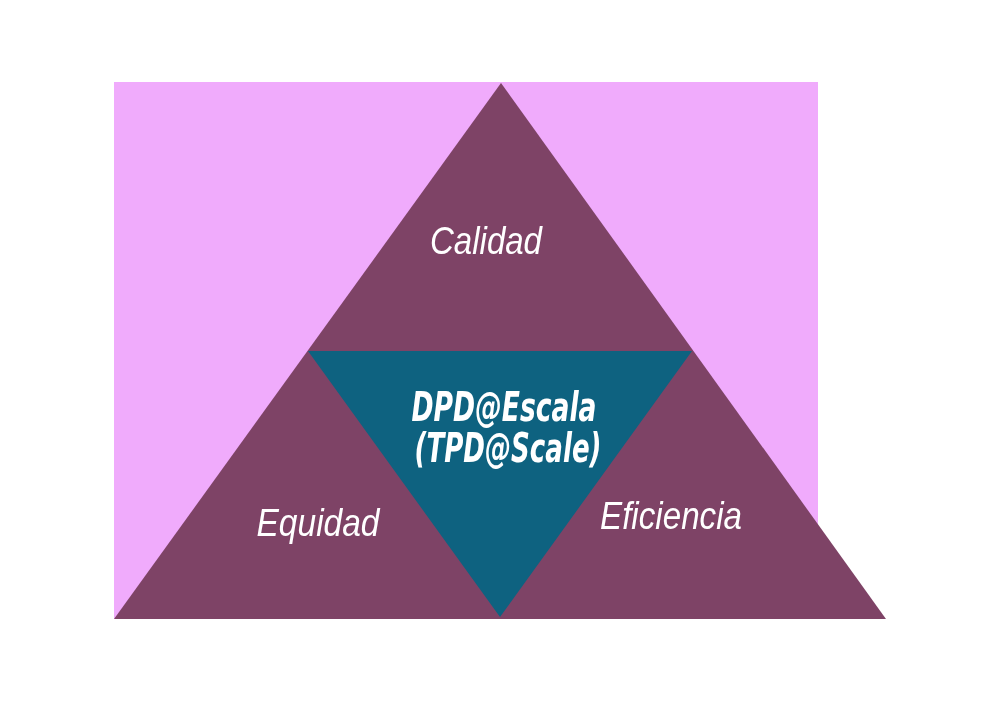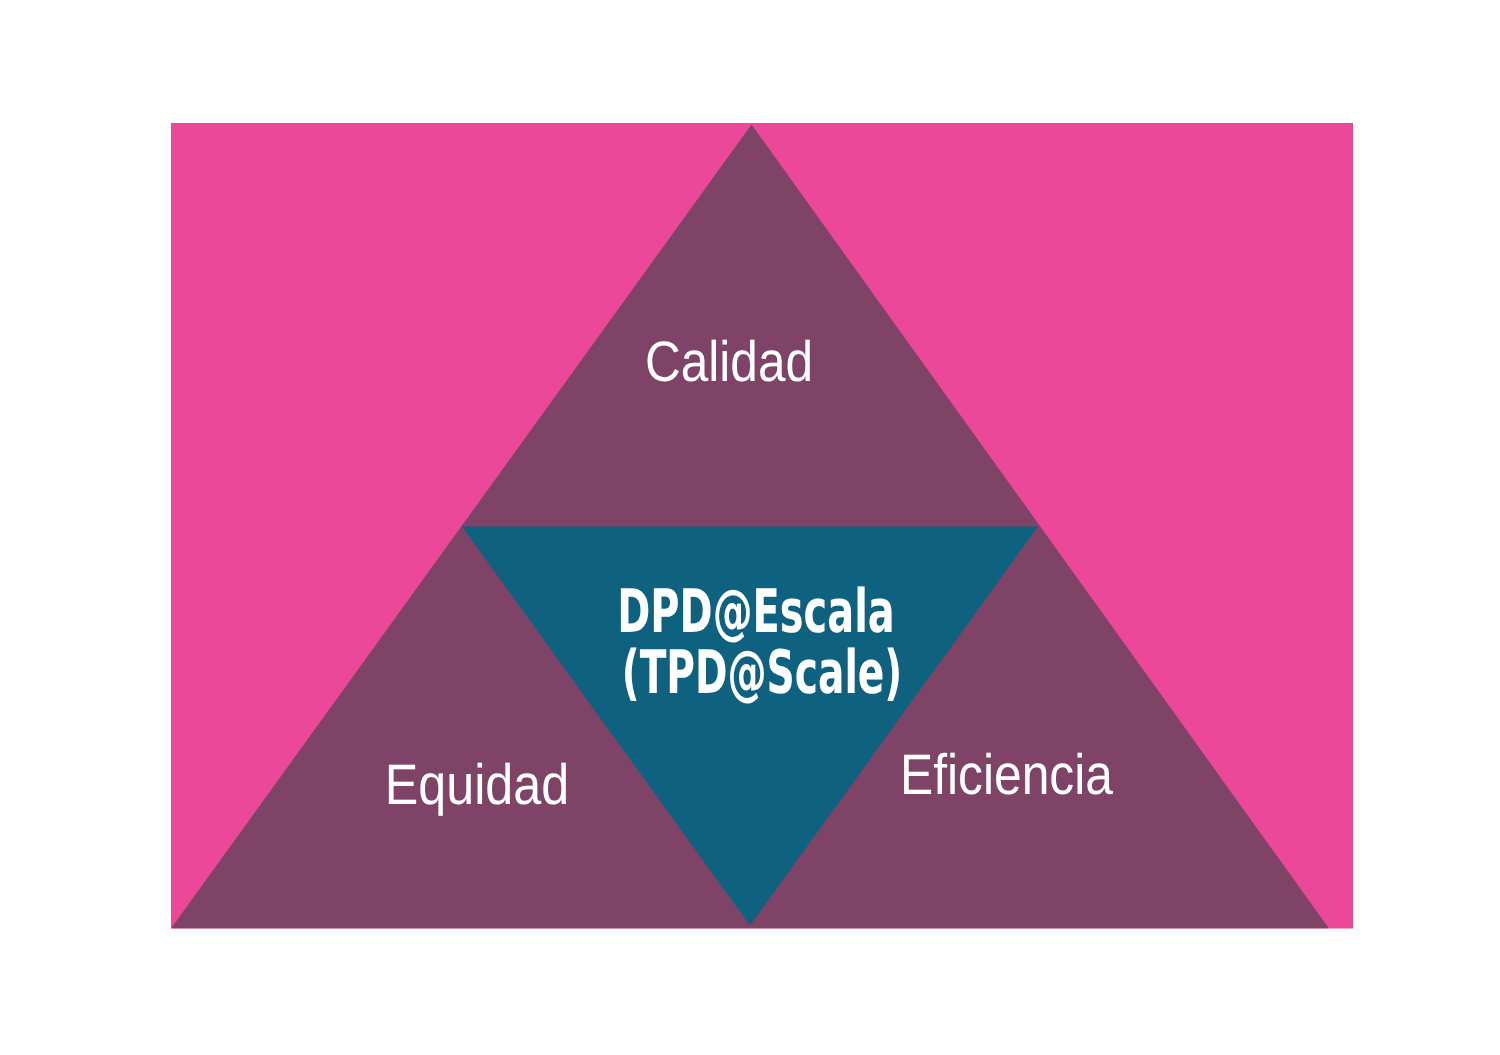--- a/index.html
+++ b/index.html
@@ -14,23 +14,24 @@
   .page {
     position: relative;
     width: 1000px;
     height: 703px;
     background: #ffffff;
   }
   .panel {
     position: absolute;
     left: 114px;
     top: 82px;
-    width: 788px;
+    width: 704px;
     height: 537px;
-    background: #ec4899;
+    background: #f0abfc;
+    font-style: italic;
   }
   .panel svg {
     display: block;
     width: 772px;
     height: 537px;
   }
   .label-text {
     font-family: "Liberation Sans", "DejaVu Sans", sans-serif;
     font-size: 38px;
     font-weight: 400;

